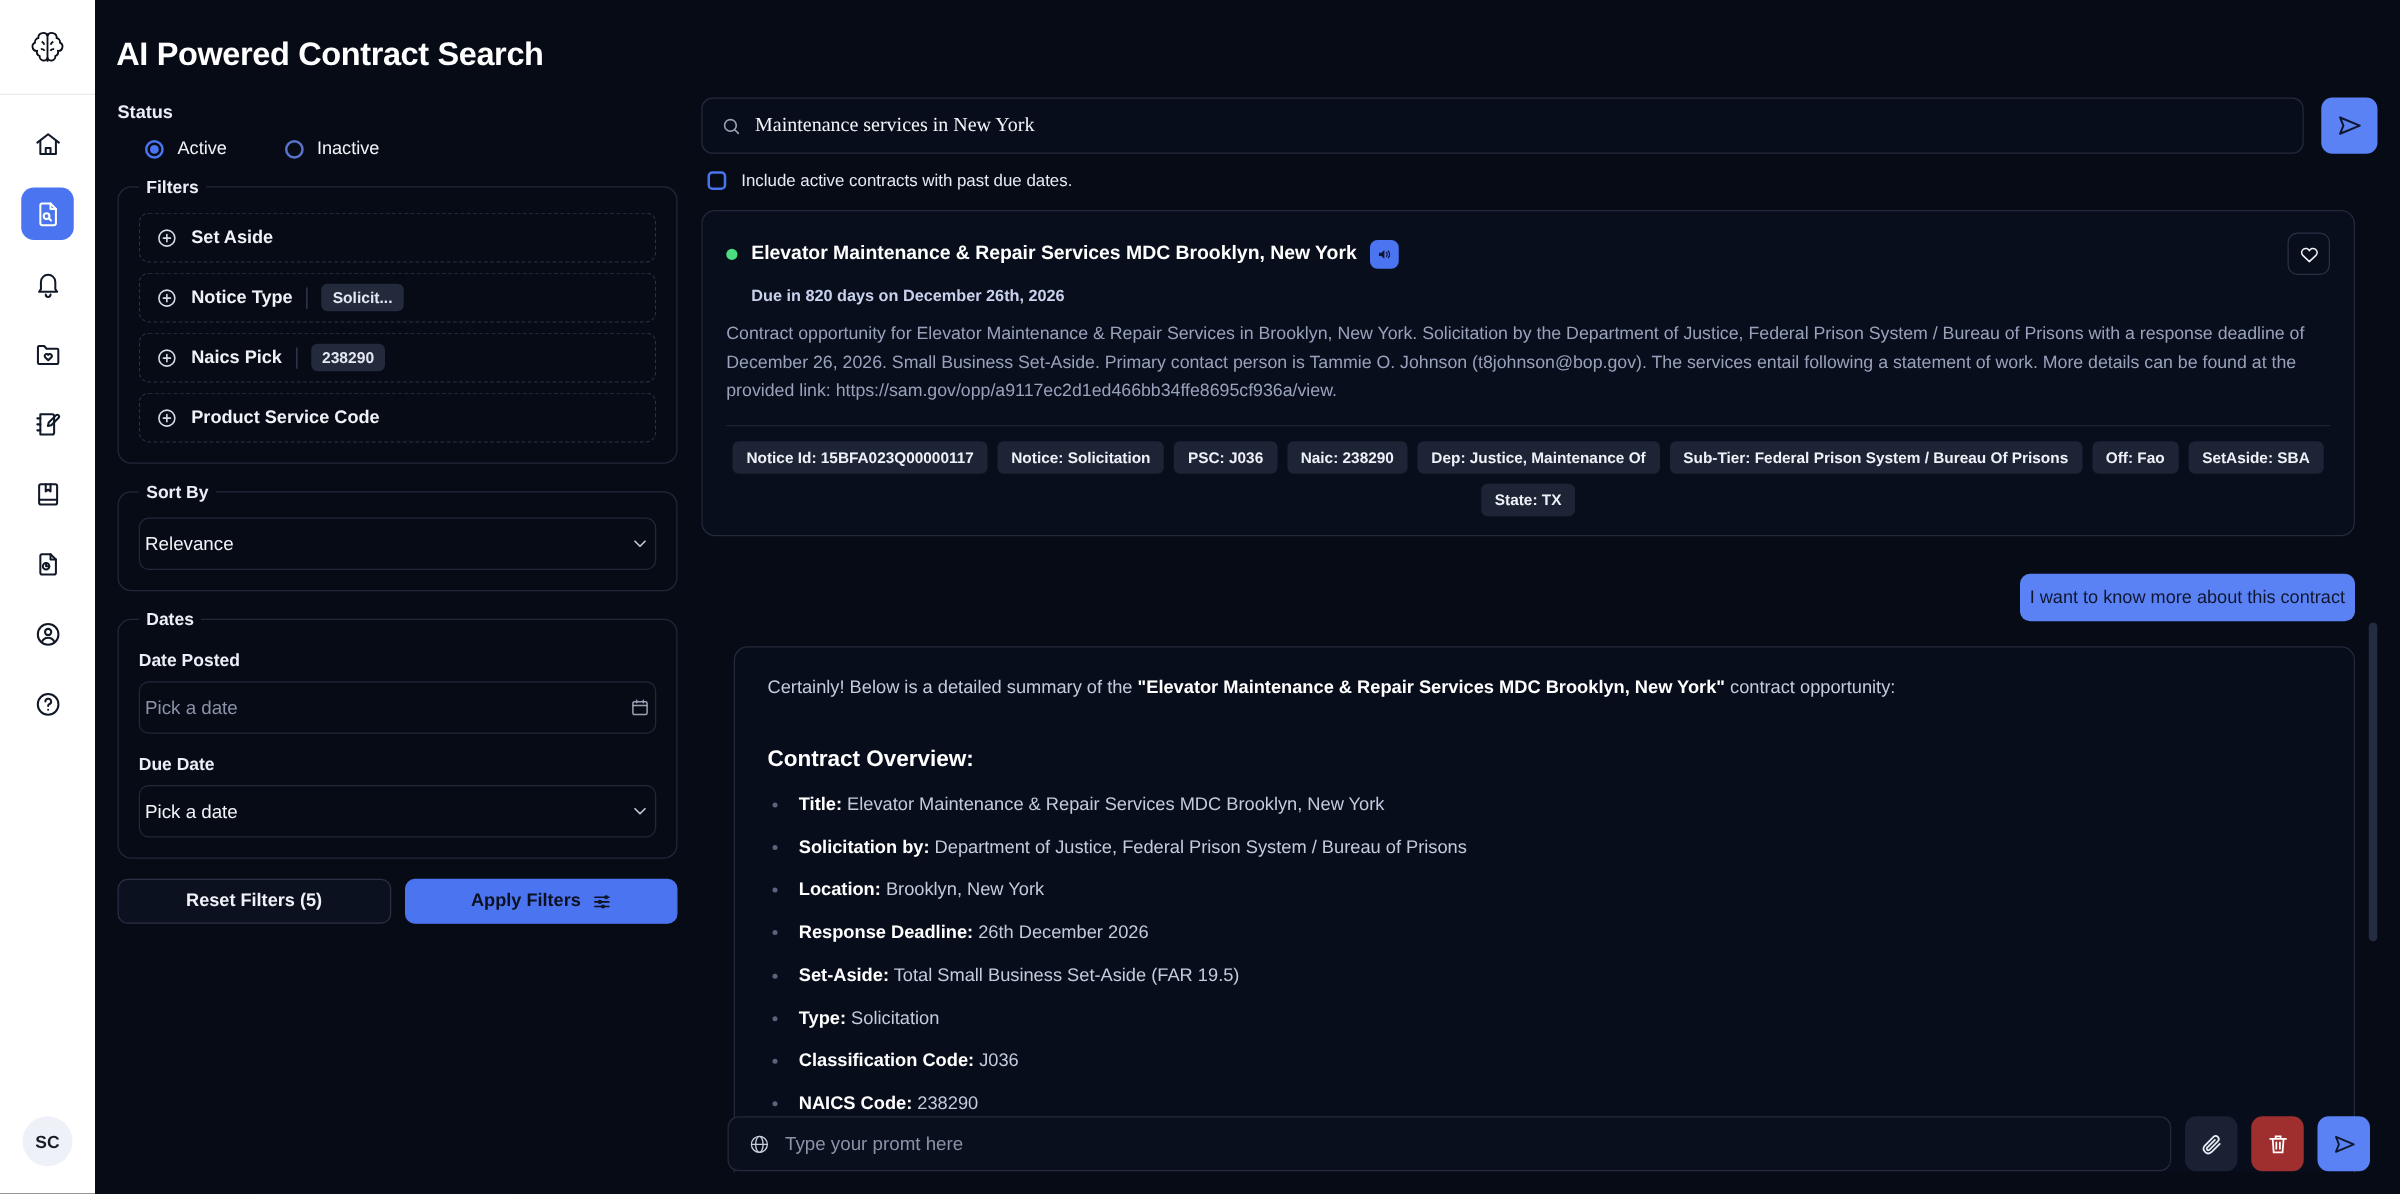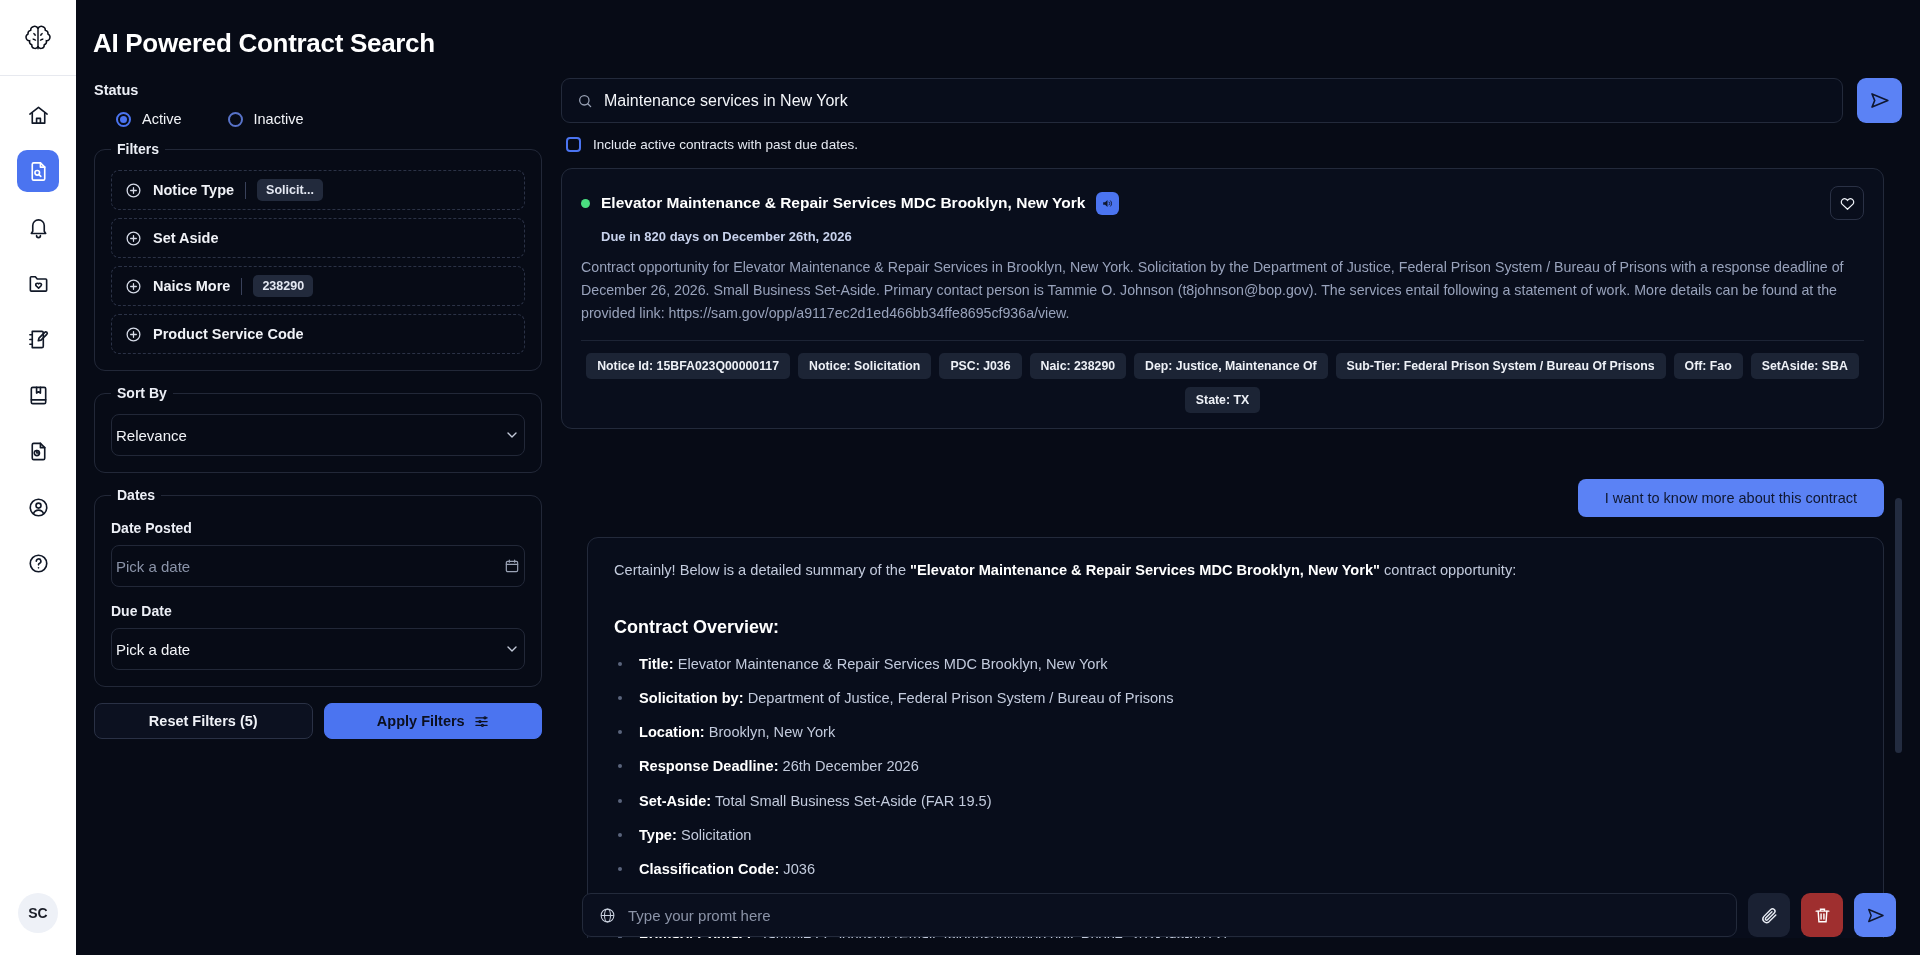--- a/index.html
+++ b/index.html
@@ -99,21 +99,21 @@
     flex: 1; height: 36px; border-radius: 8px; font-size: 14.5px; font-weight: 600;
     display: flex; align-items: center; justify-content: center; gap: 9px; cursor: pointer;
   }
   .btn-reset { background: #0c1120; border: 1px solid #2a3145; color: #f0f2f7; }
   .btn-apply { background: #4b74f0; border: 1px solid #4b74f0; color: #0c1020; }
   .btn-apply svg { width: 15px; height: 15px; }
 
   
   .main { position: absolute; left: 485px; top: 78px; right: 18px; bottom: 0; }
 
-  .search-row { display: flex; gap: 14px; align-items: flex-start; }
+  .search-row { display: flex; gap: 14px; align-items: flex-start; font-family: Liberation Serif, serif; }
   .search-field {
     flex: 1; height: 45px; border: 1px solid #232a3b; border-radius: 9px;
     display: flex; align-items: center; gap: 11px; padding: 0 15px; background: #080d1b;
   }
   .search-field svg { width: 16px; height: 16px; color: #9aa3b6; flex: 0 0 16px; }
   .search-val { font-size: 16px; color: #f3f5f9; }
   .send-sq {
     width: 45px; height: 45px; border-radius: 9px; background: #5b82f5;
     display: flex; align-items: center; justify-content: center; cursor: pointer; flex: 0 0 45px;
   }
@@ -151,21 +151,21 @@
   .tag-sep { height: 1px; background: #1d2435; margin: 15px 0 12px; }
   .tags { display: flex; flex-wrap: wrap; gap: 8px; justify-content: center; }
   .tag {
     background: #1c2435; color: #eef1f7; font-size: 12.3px; font-weight: 700;
     border-radius: 5px; padding: 6px 11px; white-space: nowrap;
   }
 
   .user-msg-row { display: flex; justify-content: flex-end; margin-top: 30px; }
   .user-msg {
     background: #5b82f5; color: #0f1730; font-size: 14.5px; font-weight: 500;
-    border-radius: 8px; padding: 11px 27px; margin-top: 20px;
+    border-radius: 8px; padding: 11px 8px;
   }
 
   .bot-card {
     border: 1px solid #232a3b; border-radius: 11px; margin: 20px 0 0 26px;
     padding: 22px 26px 18px; background: #080d1b;
   }
   .bot-intro { font-size: 14.6px; color: #c3cbdd; line-height: 1.5; }
   .bot-intro b { color: #ffffff; font-weight: 700; }
   .bot-h3 { font-size: 18px; font-weight: 700; color: #ffffff; margin: 35px 0 16px; }
   .bot-ul { list-style: none; }
@@ -315,43 +315,43 @@
     <fieldset>
       <legend>Filters</legend>
 
       <div class="filter-row">
         <span class="plus-ic">
           <svg viewBox="0 0 24 24" fill="none" stroke="currentColor" stroke-width="1.8" stroke-linecap="round">
               <circle cx="12" cy="12" r="9"></circle>
               <path d="M12 8v8M8 12h8"></path>
             </svg>
         </span>
-        <span class="filter-name">Notice Type</span>
-        <span class="vdiv"></span>
-        <span class="chip">Solicit...</span>
+        <span class="filter-name">Set Aside</span>
       </div>
 
       <div class="filter-row">
         <span class="plus-ic">
           <svg viewBox="0 0 24 24" fill="none" stroke="currentColor" stroke-width="1.8" stroke-linecap="round">
               <circle cx="12" cy="12" r="9"></circle>
               <path d="M12 8v8M8 12h8"></path>
             </svg>
         </span>
-        <span class="filter-name">Set Aside</span>
+        <span class="filter-name">Notice Type</span>
+        <span class="vdiv"></span>
+        <span class="chip">Solicit...</span>
       </div>
 
       <div class="filter-row">
         <span class="plus-ic">
           <svg viewBox="0 0 24 24" fill="none" stroke="currentColor" stroke-width="1.8" stroke-linecap="round">
               <circle cx="12" cy="12" r="9"></circle>
               <path d="M12 8v8M8 12h8"></path>
             </svg>
         </span>
-        <span class="filter-name">Naics More</span>
+        <span class="filter-name">Naics Pick</span>
         <span class="vdiv"></span>
         <span class="chip">238290</span>
       </div>
 
       <div class="filter-row">
         <span class="plus-ic">
           <svg viewBox="0 0 24 24" fill="none" stroke="currentColor" stroke-width="1.8" stroke-linecap="round">
               <circle cx="12" cy="12" r="9"></circle>
               <path d="M12 8v8M8 12h8"></path>
             </svg>

